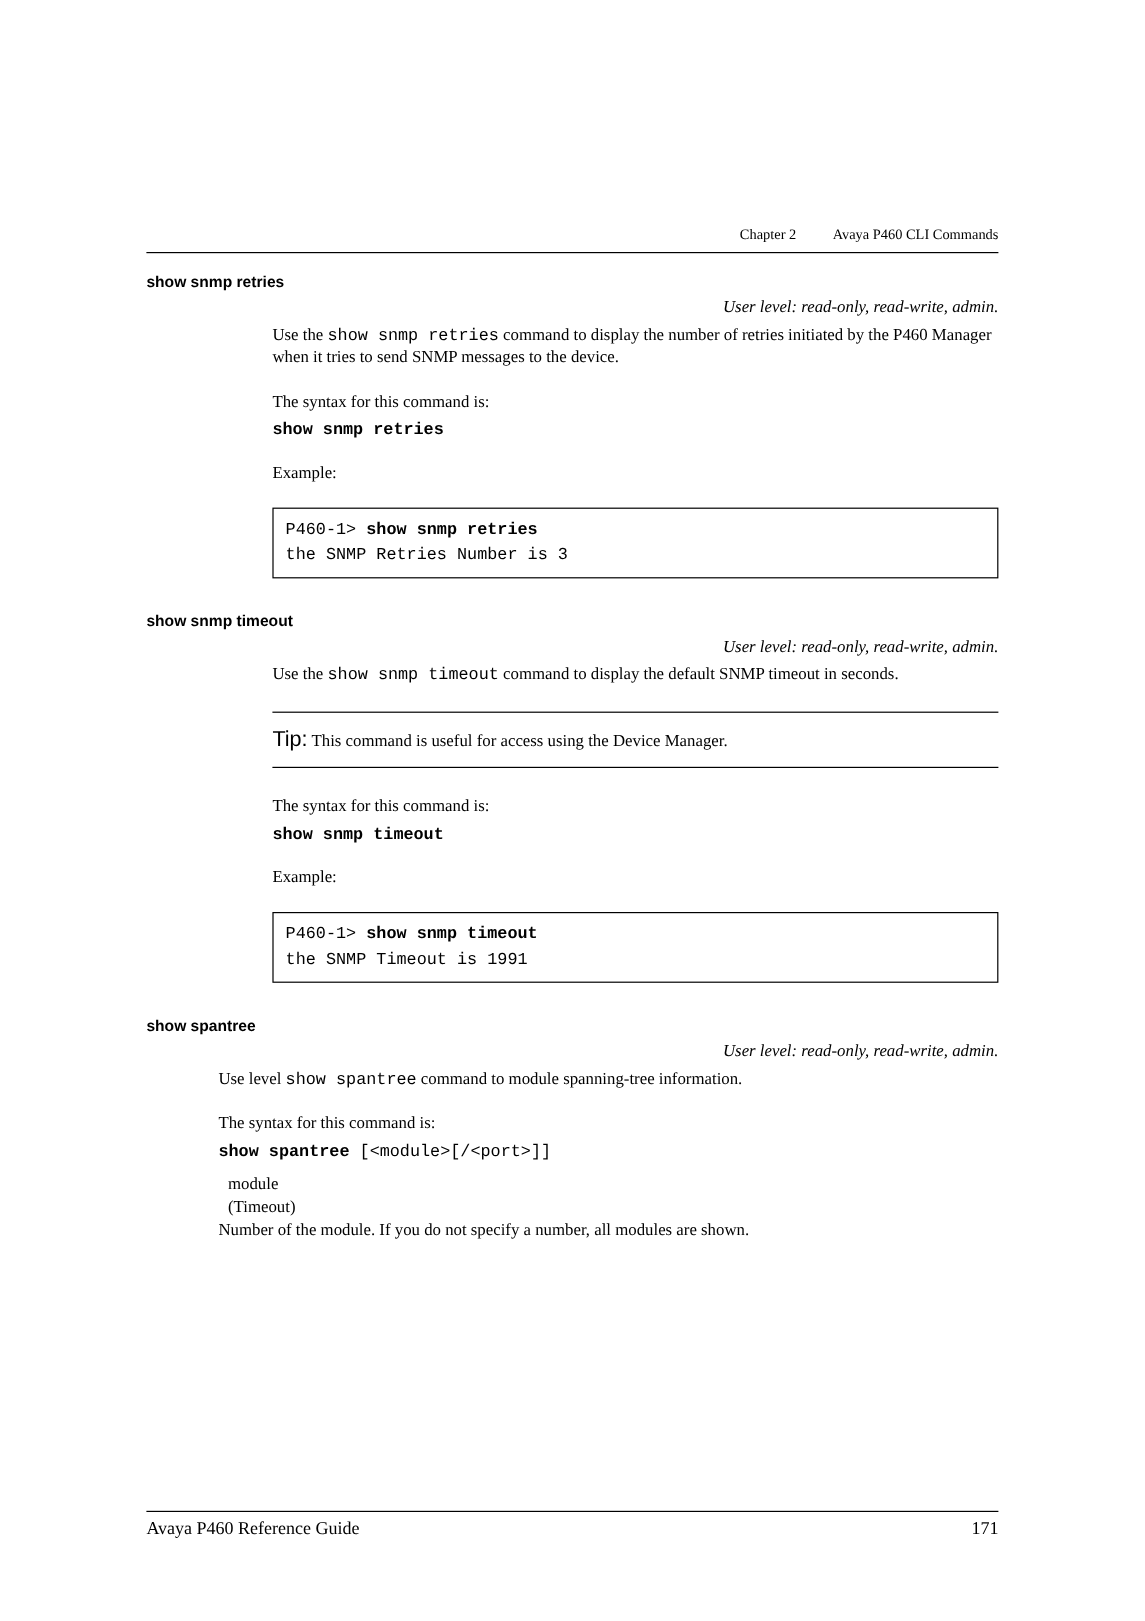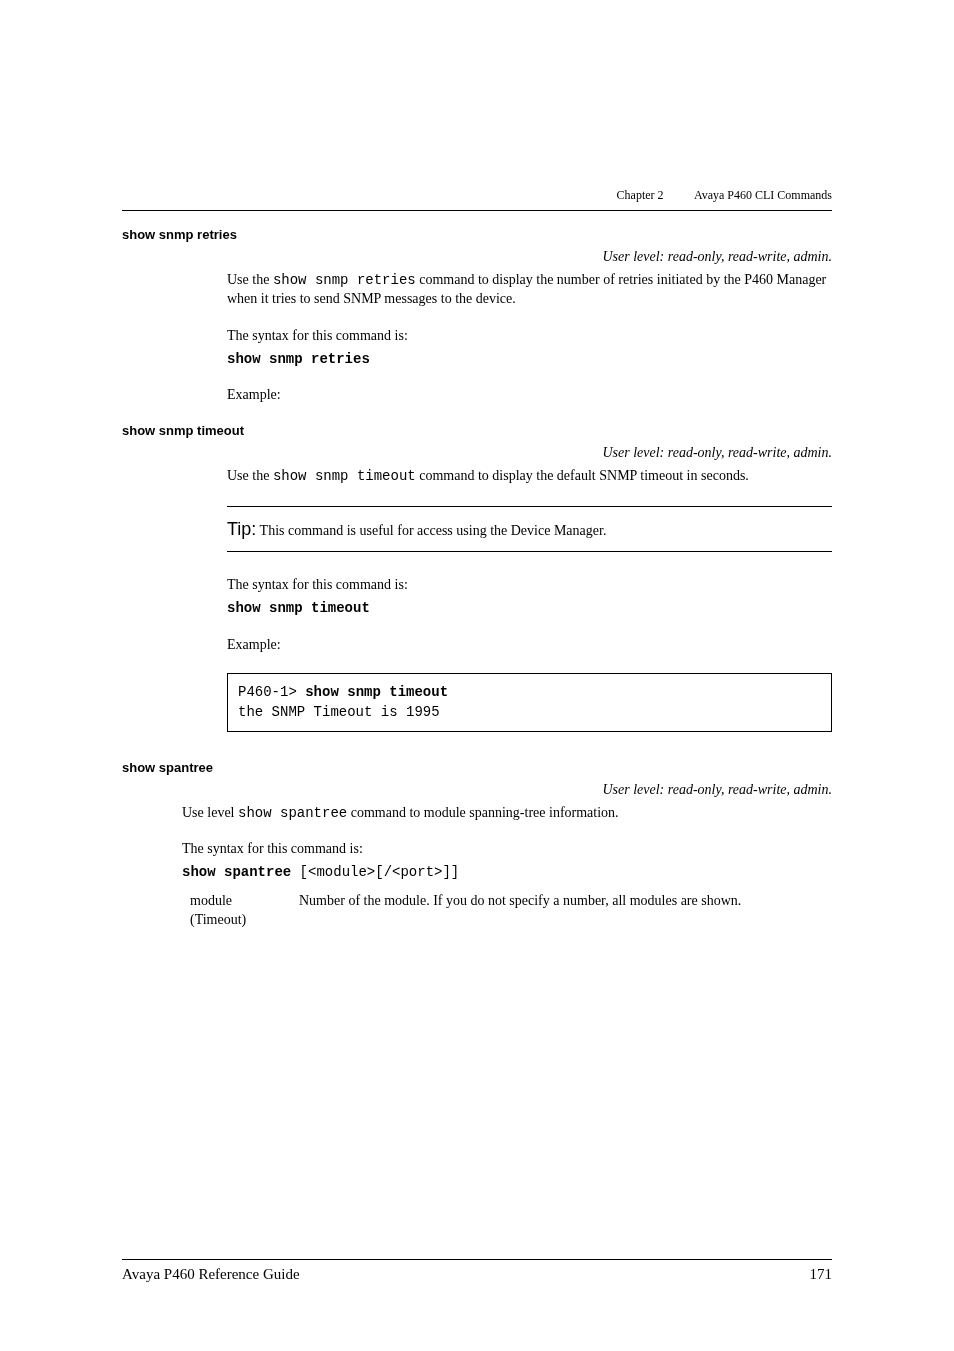--- a/index.html
+++ b/index.html
@@ -69,21 +69,21 @@
       left: 122px;
       right: 122px;
     }
     .footer-hr {
       border: none;
       border-top: 1px solid #000;
       margin-bottom: 6px;
     }
     .footer-row { display: flex; justify-content: space-between; font-size: 15px; }
     .spantree-indented { margin-left: 60px; }
-    .param-table { display: flex; margin-top: 10px; line-height: 1.35; }
+    .param-table { display: flex; margin-top: 10px; line-height: 1.35; flex-direction: column; }
     .param-col1 { width: 117px; padding-left: 8px; }
     .param-col2 { flex: 1; }
   </style>
 </head>
 <body>
 
 <div class="header-right">
   <span class="header-chapter">Chapter 2</span>
   <span>Avaya P460 CLI Commands</span>
 </div>
@@ -93,39 +93,43 @@
 
   <div class="section-heading">show snmp retries</div>
   <div class="indented">
     <div class="para italic">User level: read-only, read-write, admin.</div>
     <div class="para-block">
       <span>Use the </span><span class="mono">show snmp retries</span><span> command to display the number of retries initiated by the P460 Manager when it tries to send SNMP messages to the device.</span>
     </div>
     <div class="para">The syntax for this command is:</div>
     <div class="para-block monob">show snmp retries</div>
     <div class="para-block">Example:</div>
+    <div class="codebox">
+      <div><span>P460-1&gt; </span><span style="font-weight:bold">show snmp retries</span></div>
+      <div>the SNMP Retries Number is 3</div>
+    </div>
   </div>
 
   <div class="section-heading">show snmp timeout</div>
   <div class="indented">
     <div class="para italic">User level: read-only, read-write, admin.</div>
     <div class="para">
       <span>Use the </span><span class="mono">show snmp timeout</span><span> command to display the default SNMP timeout in seconds.</span>
     </div>
     <div class="tip-rule-top"></div>
     <div class="tip-line">
       <span class="tip-label">Tip:</span><span>  This command is useful for access using the Device Manager.</span>
     </div>
     <div class="tip-rule-bottom"></div>
     <div class="para space-above-small">The syntax for this command is:</div>
     <div class="para-block monob">show snmp timeout</div>
     <div class="para-block">Example:</div>
     <div class="codebox">
       <div><span>P460-1&gt; </span><span style="font-weight:bold">show snmp timeout</span></div>
-      <div>the SNMP Timeout is 1995</div>
+      <div>the SNMP Timeout is 1991</div>
     </div>
   </div>
 
   <div class="section-heading">show spantree</div>
   <div class="spantree-indented">
     <div class="para italic">User level: read-only, read-write, admin.</div>
     <div class="para-block">
       <span>Use level </span><span class="mono">show spantree</span><span> command to module spanning-tree information.</span>
     </div>
     <div class="para">The syntax for this command is:</div>

